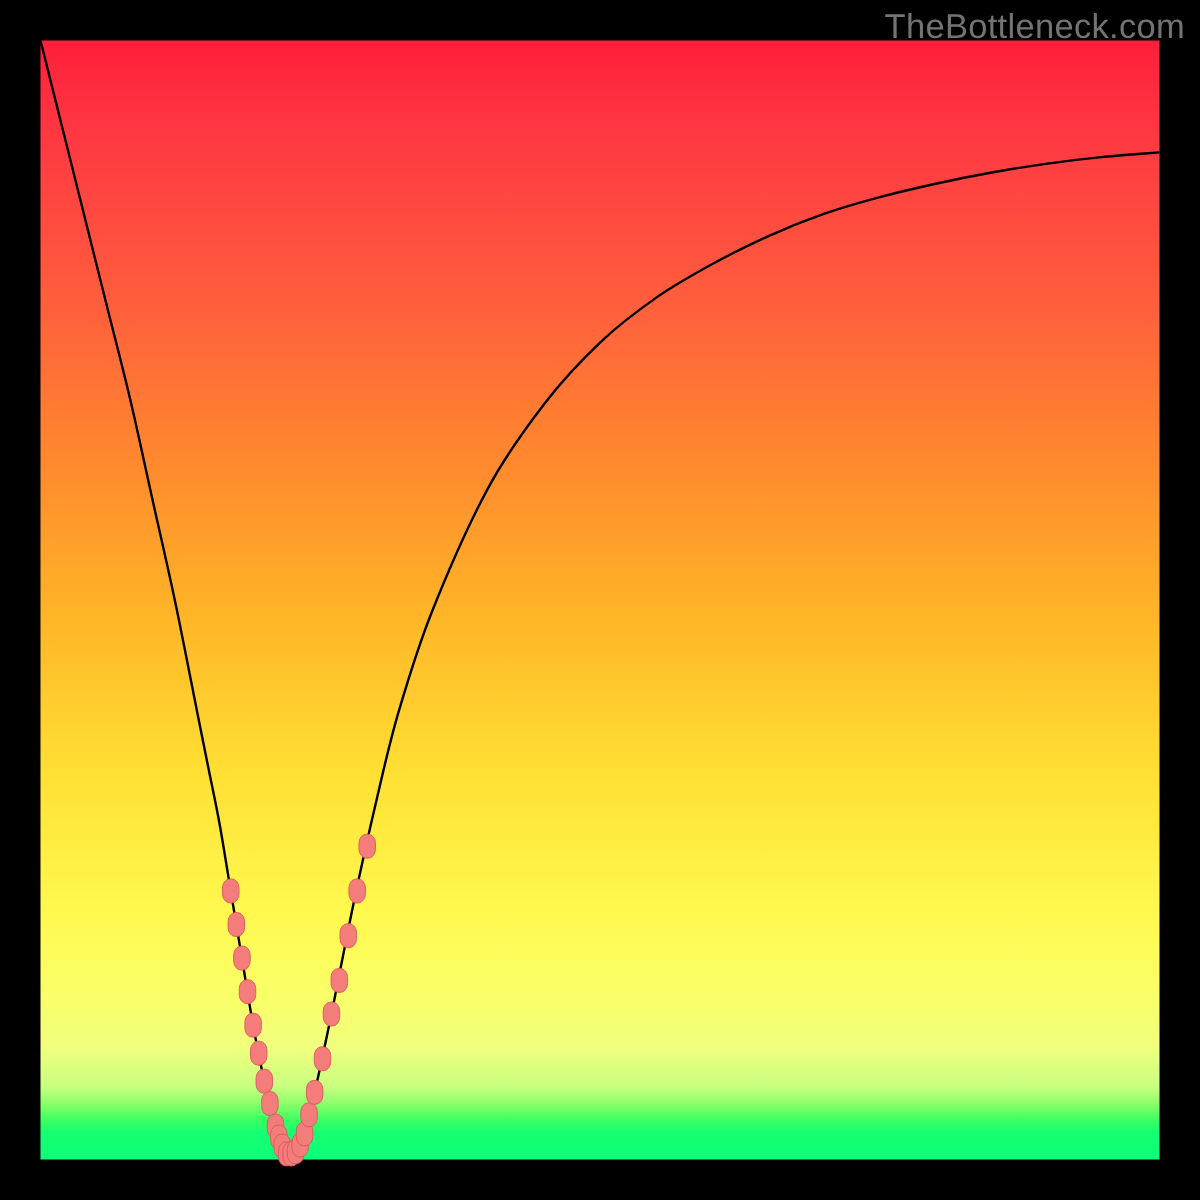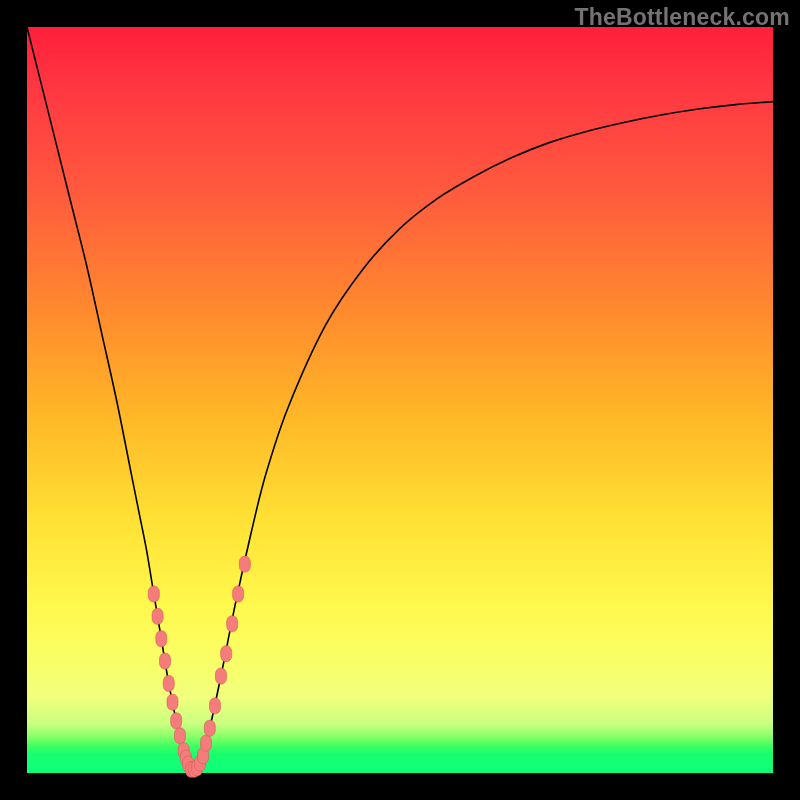--- a/index.html
+++ b/index.html
@@ -44,21 +44,21 @@
       #0cff7a 100%
     );
   }
   .watermark {
     position: absolute;
     top: 4px;
     right: 10px;
     color: #737373;
     font-size: 23px;
     letter-spacing: 0.2px;
-    font-weight: 700;
+    font-weight: 400;
     user-select: none;
   }
   svg.curve {
     position: absolute;
     left: 0;
     top: 0;
     width: 746px;
     height: 746px;
     overflow: visible;
   }

